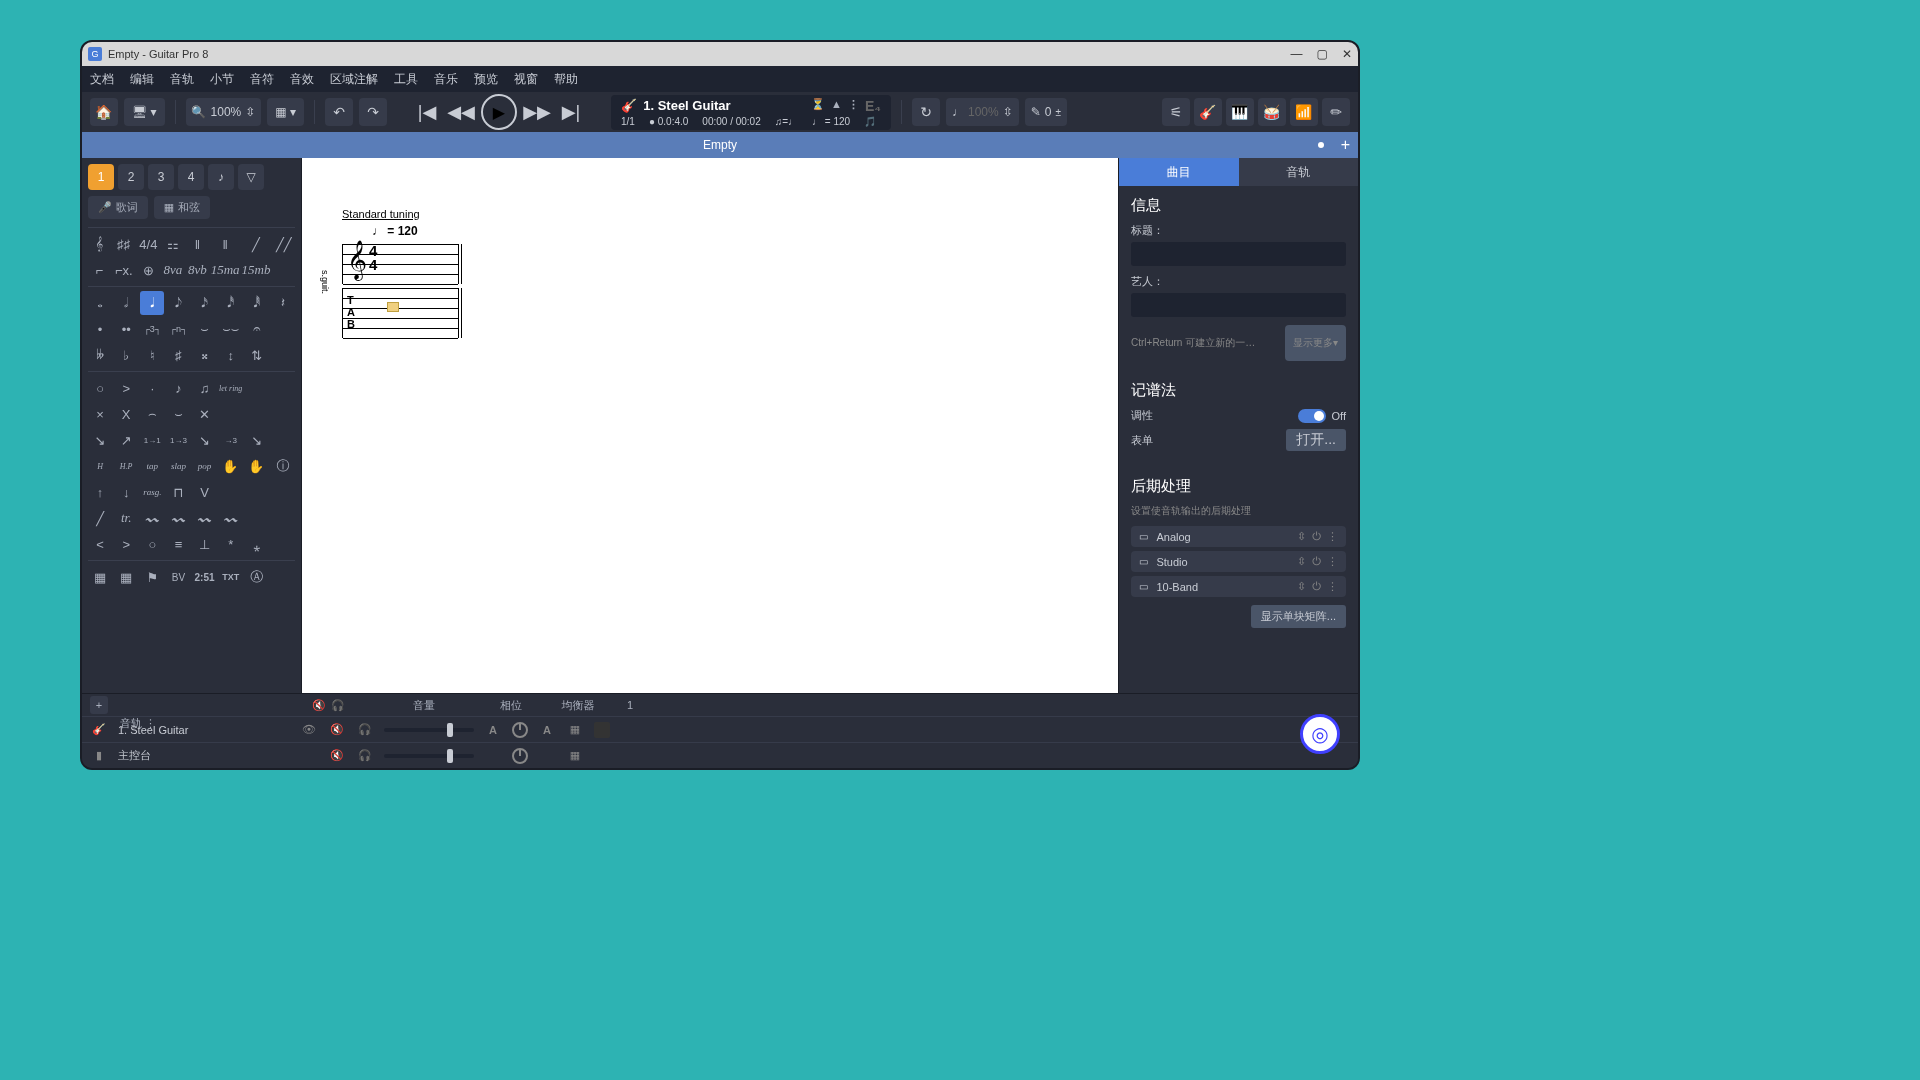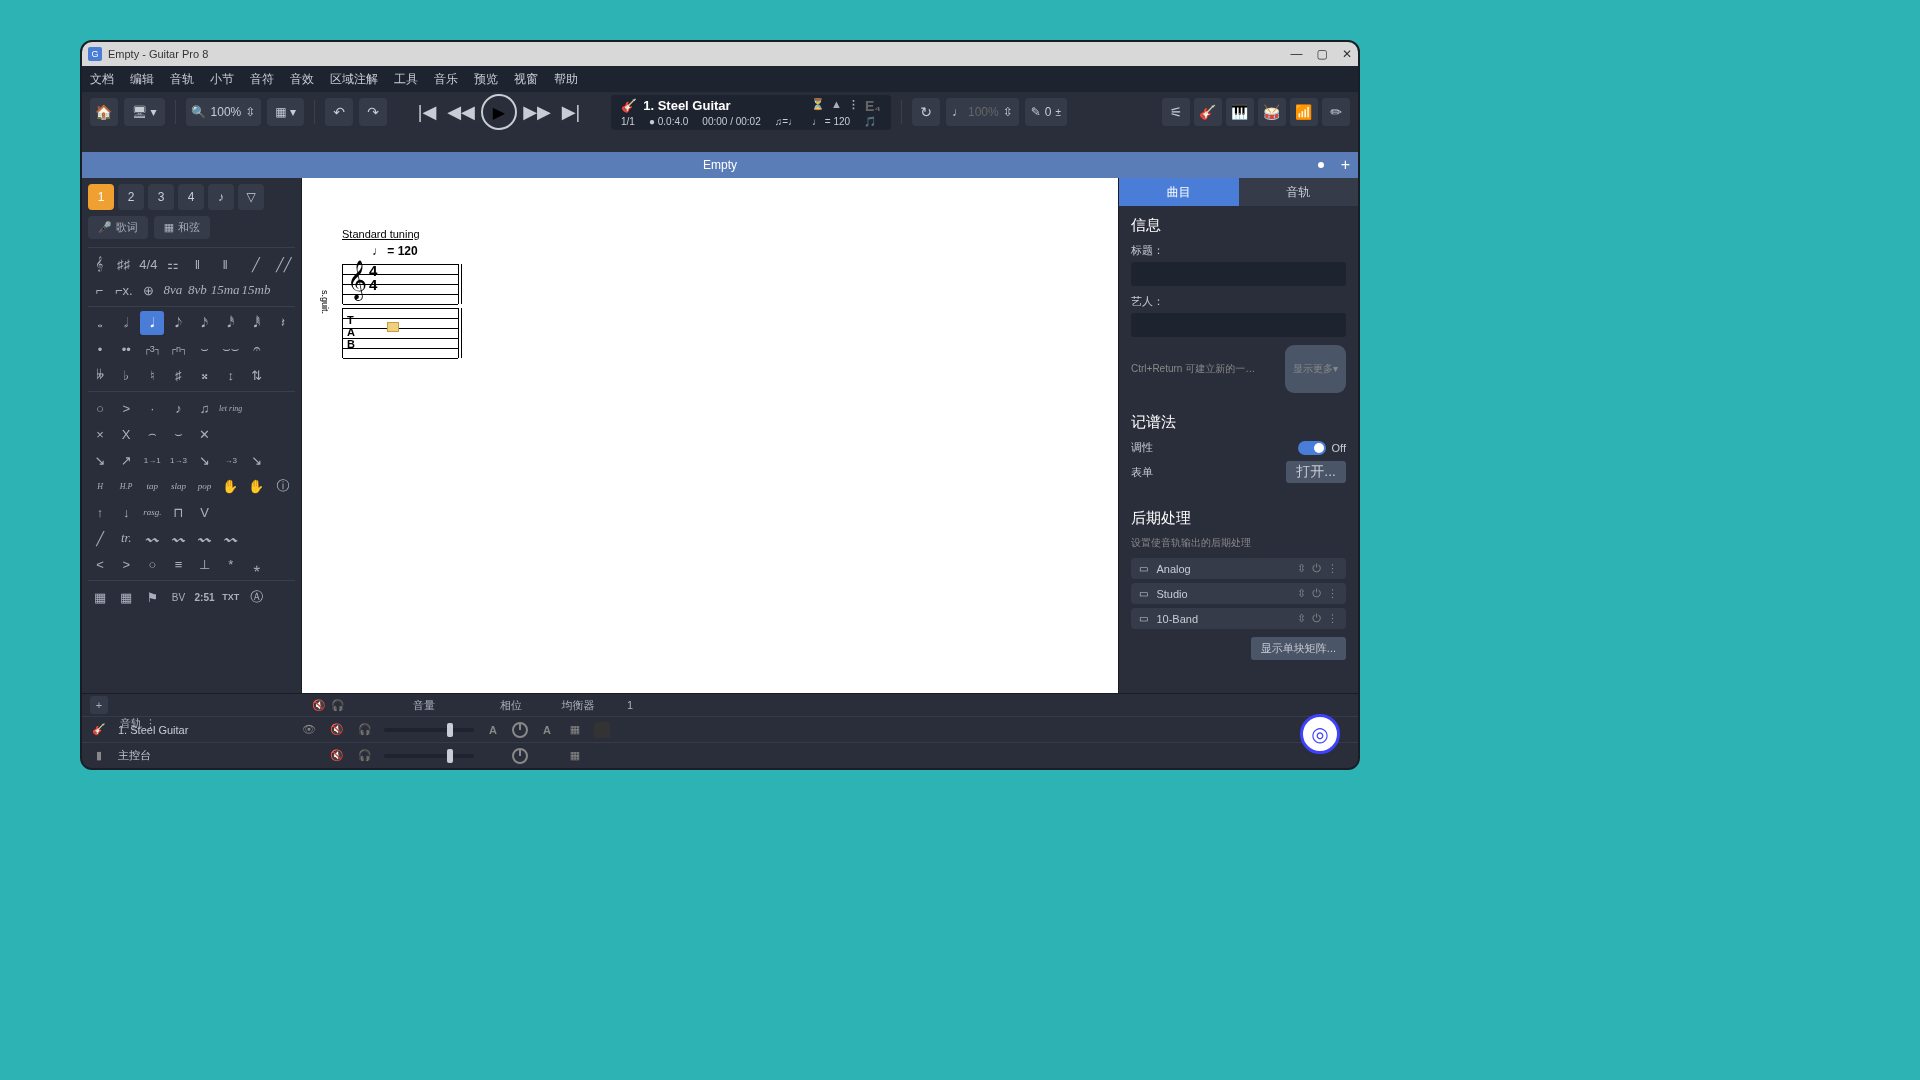--- a/index.html
+++ b/index.html
@@ -15,21 +15,21 @@
 .tbtn { width:28px; height:28px; background:#363b4a; border-radius:4px; display:flex; align-items:center; justify-content:center; color:#c8ccd4; cursor:pointer; font-size:14px; }
 .tbtn.wide { width:auto; padding:0 8px; font-size:12px; }
 .zoom { display:flex; align-items:center; background:#363b4a; border-radius:4px; height:28px; padding:0 6px; color:#c8ccd4; font-size:12px; gap:4px; }
 .transport { display:flex; align-items:center; gap:6px; margin:0 20px; }
 .transport .tbtn { background:transparent; font-size:18px; }
 .playbig { width:36px; height:36px; border:2px solid #c8ccd4; border-radius:50%; display:flex; align-items:center; justify-content:center; cursor:pointer; }
 .trackinfo { background:#1e2330; border-radius:4px; padding:3px 10px; display:flex; flex-direction:column; min-width:280px; font-size:11px; color:#c8ccd4; gap:2px; }
 .trackinfo .line1 { display:flex; align-items:center; gap:8px; font-size:13px; font-weight:600; color:#fff; justify-content:space-between;}
 .trackinfo .line2 { display:flex; gap:14px; font-size:10px; align-items:flex-end;}
 .rightbtns { margin-left:auto; display:flex; gap:4px; }
-.tabstrip { height:26px; background:#5a7db8; display:flex; align-items:center; padding:0 12px; color:#fff; font-size:12px; position:relative;margin-top:20px;}
+.tabstrip { height:26px; background:#5a7db8; display:flex; align-items:center; padding:0 12px; color:#fff; font-size:12px; position:relative;}
 .tabstrip .tname { margin:0 auto; }
 .tabstrip .dot { width:6px;height:6px;background:#fff;border-radius:50%;position:absolute;right:34px;top:10px;}
 .tabstrip .plus { position:absolute; right:8px; font-size:16px; cursor:pointer; }
 .main { flex:1; display:flex; min-height:0; }
 .palette { width:220px; background:#2a2e3a; border-right:1px solid #1a1d26; overflow-y:auto; padding:6px; color:#aab0bd; font-size:11px; }
 .voicerow { display:flex; gap:4px; margin-bottom:6px; }
 .vbtn { width:26px; height:26px; background:#363b4a; border-radius:4px; display:flex; align-items:center; justify-content:center; color:#c8ccd4; cursor:pointer; font-size:12px;}
 .vbtn.active { background:#f0a030; color:#fff; }
 .pillrow{display:flex;gap:6px;margin-bottom:8px;}
 .pill { background:#363b4a; border-radius:4px; padding:4px 10px; display:flex; align-items:center; gap:4px; cursor:pointer; font-size:11px;}
@@ -53,21 +53,21 @@
 .curbox{position:absolute;width:12px;height:10px;background:#f0d080;border:1px solid #c0a040;left:44px;top:14px;}
 .inspector { width:240px; background:#2a2e3a; border-left:1px solid #1a1d26; display:flex; flex-direction:column; color:#c8ccd4; font-size:12px;}
 .itabs{display:flex;height:28px;}
 .itab{flex:1;display:flex;align-items:center;justify-content:center;background:#363b4a;cursor:pointer;font-size:12px;}
 .itab.active{background:#4a7dd8;color:#fff;}
 .isection{padding:10px 12px;}
 .isection h3{font-size:15px;color:#fff;margin-bottom:8px;font-weight:500;}
 .ilabel{font-size:11px;margin-bottom:4px;display:block;}
 .iinput{width:100%;height:24px;background:#1e2330;border:none;border-radius:3px;margin-bottom:8px;color:#fff;padding:0 6px;}
 .ihint{font-size:10px;color:#888;display:flex;justify-content:space-between;align-items:center;}
-.showmore{background:#4a5568;padding:17px 8px;border-radius:9px;font-size:10px;cursor:pointer;}
+.showmore{background:#4a5568;padding:11px 8px;border-radius:4px;font-size:10px;cursor:pointer;}
 .irow{display:flex;align-items:center;justify-content:space-between;margin-bottom:6px;font-size:11px;}
 .toggle{width:28px;height:14px;background:#4a7dd8;border-radius:7px;position:relative;}
 .toggle::after{content:"";position:absolute;width:10px;height:10px;background:#fff;border-radius:50%;top:2px;right:2px;}
 .openbtn{background:#4a5568;padding:2px 10px;border-radius:3px;cursor:pointer;font-size:14px;}
 .fxrow{display:flex;align-items:center;background:#363b4a;border-radius:4px;padding:4px 8px;margin-bottom:4px;gap:8px;font-size:11px;}
 .fxrow .fxicon{font-size:10px;}
 .fxrow .fxctl{margin-left:auto;display:flex;gap:6px;color:#888;}
 .matrixbtn{background:#4a5568;padding:4px 10px;border-radius:3px;float:right;margin-top:4px;cursor:pointer;font-size:11px;}
 .bottom{background:#2a2e3a;border-top:1px solid #1a1d26;}
 .mixhdr{height:22px;display:flex;align-items:center;padding:0 8px;gap:12px;font-size:11px;color:#aab0bd;}

